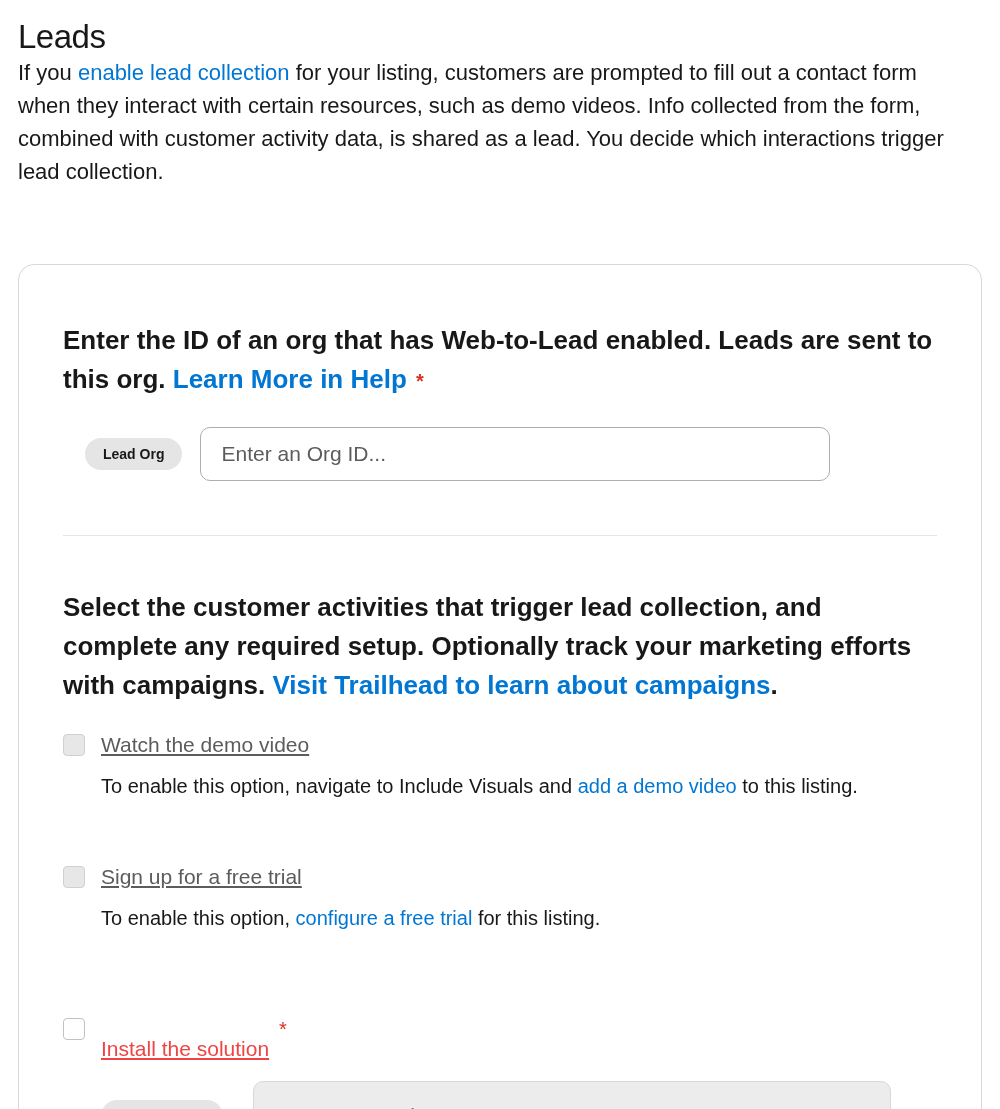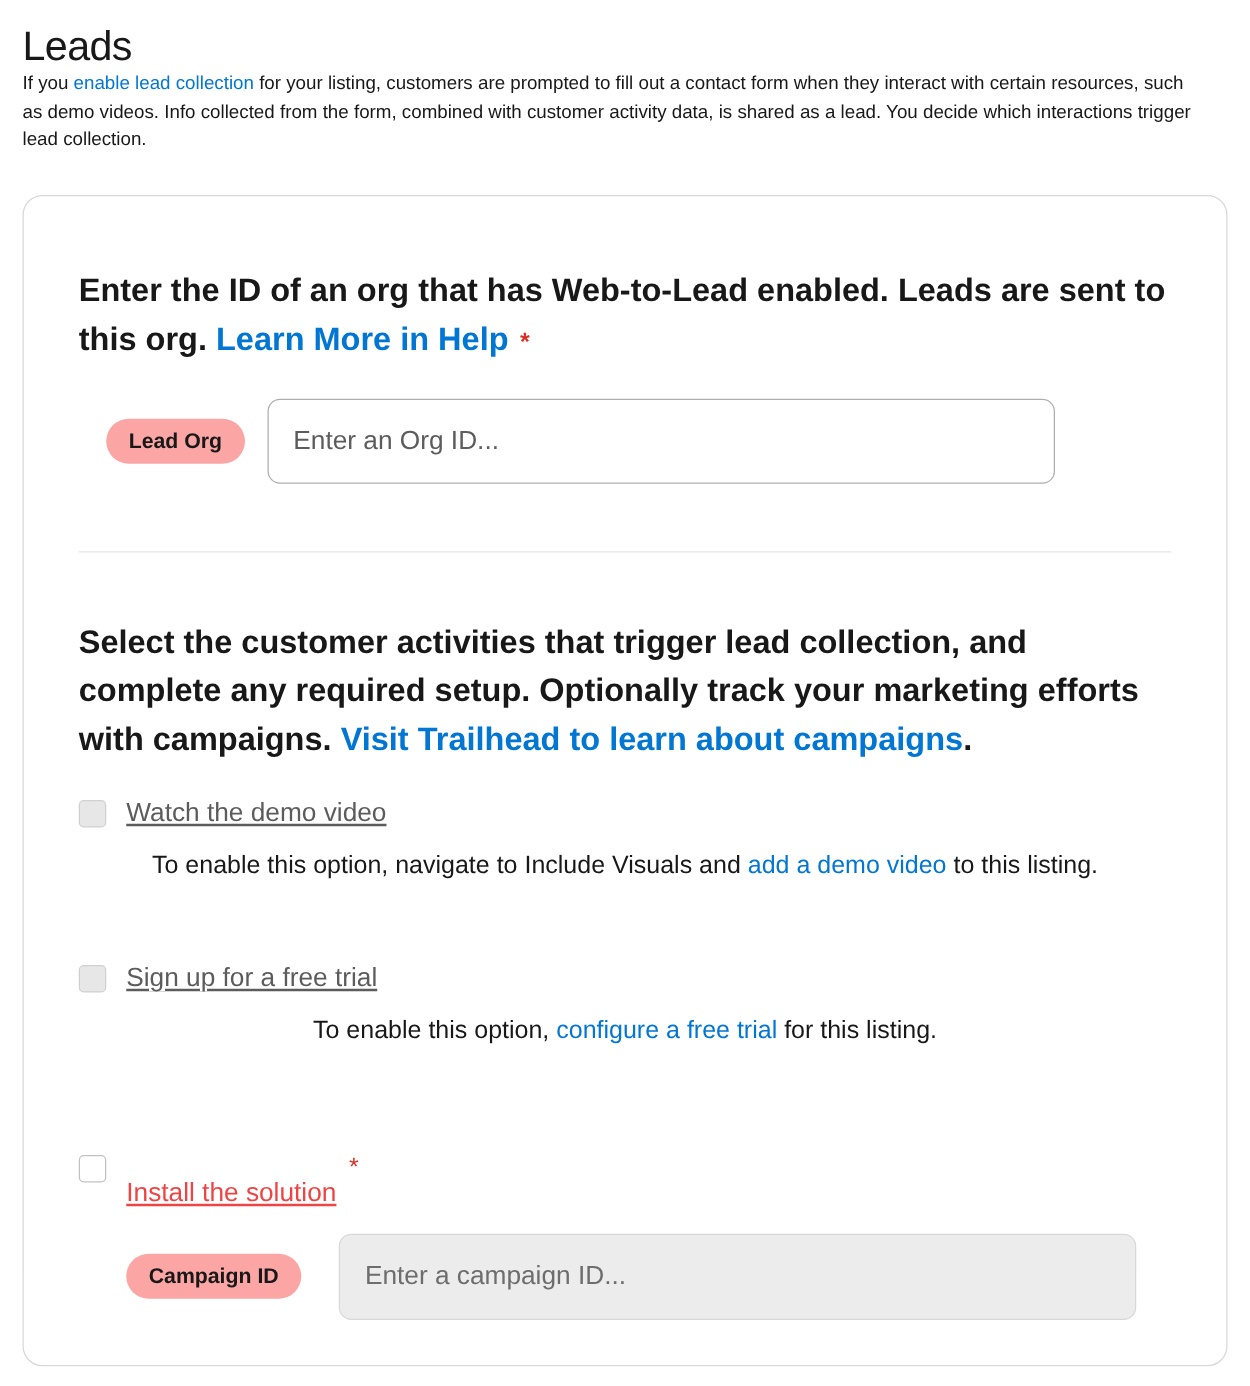--- a/index.html
+++ b/index.html
@@ -13,24 +13,24 @@
       color: #181818;
       padding: 18px;
       width: 1000px;
     }
     h1 {
       font-size: 33px;
       font-weight: 400;
       letter-spacing: -0.5px;
     }
     .intro {
-      font-size: 15px;
+      font-size: 22px;
       line-height: 1.5;
       color: #181818;
-      margin-bottom: 32px;
+      margin-bottom: 76px;
       max-width: 940px;
     }
     .intro a {
       color: #0176d3;
       text-decoration: none;
     }
     .card {
       border: 1px solid #d8d8d8;
       border-radius: 16px;
       padding: 56px 44px 36px 44px;
@@ -51,31 +51,31 @@
       font-size: 20px;
       margin-left: 2px;
     }
     .field-row {
       display: flex;
       align-items: center;
       gap: 18px;
       margin-left: 22px;
     }
     .pill-label {
-      background: #fca5a5;
+      background: #e5e5e5;
       border-radius: 999px;
       padding: 8px 18px;
-      font-size: 17px;
+      font-size: 14px;
       font-weight: 600;
       color: #181818;
       white-space: nowrap;
     }
     .text-input {
       flex: 0 0 630px;
-      height: 68px;
+      height: 54px;
       border: 1px solid #aeaeae;
       border-radius: 10px;
       padding: 0 20px;
       font-size: 21px;
       color: #181818;
       background: #fff;
       outline: none;
     }
     .text-input::placeholder {
       color: #5c5c5c;
@@ -112,22 +112,22 @@
       font-weight: 400;
       text-decoration: underline;
     }
     .option-label.enabled {
       color: #ef4444;
       margin-top: 40px;
     }
     .option-help {
       font-size: 20px;
       color: #181818;
+      margin-left: 38px;
       line-height: 1.5;
-      text-align: center;
     }
     .option-help a {
       color: #0176d3;
       text-decoration: none;
     }
     .campaign-row {
       display: flex;
       align-items: center;
       gap: 30px;
       margin-left: 38px;

